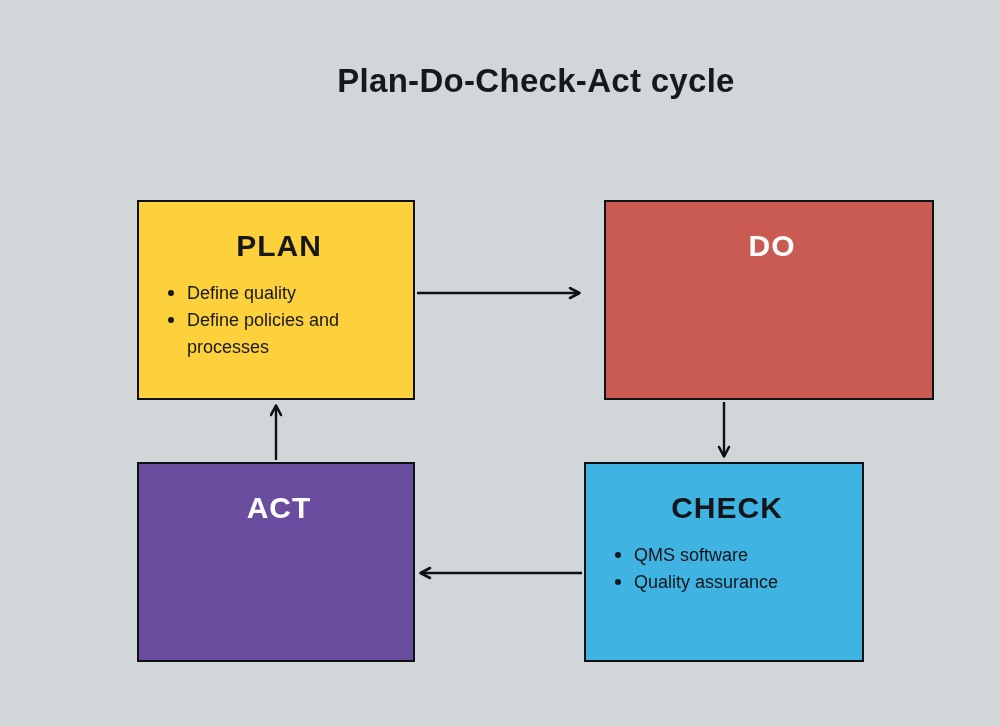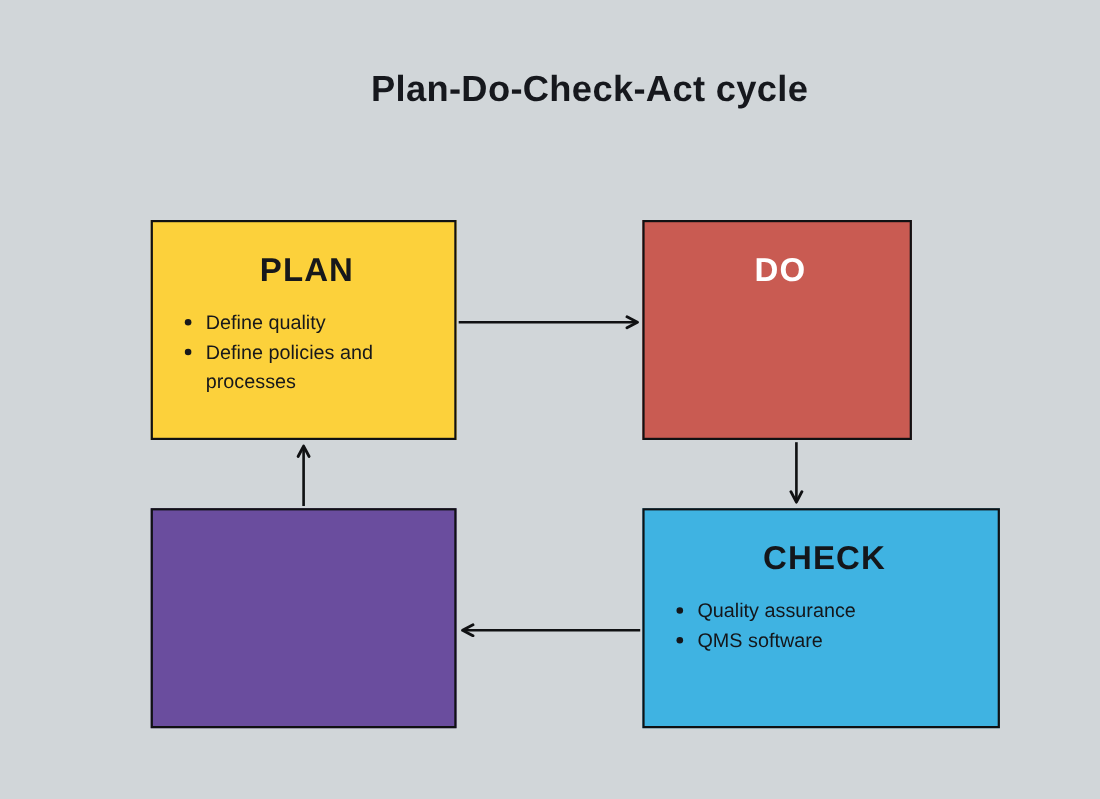--- a/index.html
+++ b/index.html
@@ -62,22 +62,22 @@
     content: "";
     position: absolute;
     left: 3px;
     top: 10px;
     width: 6px;
     height: 6px;
     border-radius: 50%;
     background: currentColor;
   }
   .box-plan  { left: 137px; top: 200px; background: #FCD13B; color: #17181B; }
-  .box-do    { left: 584px; top: 200px; width: 245px; background: #C95B52; color: #FFFFFF; }
-  .box-check { left: 584px; top: 462px; width: 325px; background: #3FB3E2; color: #14161A; }
+  .box-do    { left: 604px; top: 200px; width: 330px; background: #C95B52; color: #FFFFFF; }
+  .box-check { left: 584px; top: 462px; width: 280px; background: #3FB3E2; color: #14161A; }
   .box-act   { left: 137px; top: 462px; background: #6A4D9E; color: #FFFFFF; }
 </style>
 </head>
 <body>
 
 <div class="page-title">Plan-Do-Check-Act cycle</div>
 
 <svg class="arrows" viewBox="0 0 1000 726" xmlns="http://www.w3.org/2000/svg">
   <defs>
     <marker id="chevron" markerUnits="userSpaceOnUse" markerWidth="16" markerHeight="16" refX="11" refY="6.5" orient="auto">
@@ -98,19 +98,20 @@
   </ul>
 </div>
 
 <div class="box box-do">
   <div class="box-title">DO</div>
 </div>
 
 <div class="box box-check">
   <div class="box-title">CHECK</div>
   <ul>
+    <li>QMS software</li>
     <li>Quality assurance</li>
-    <li>QMS software</li>
   </ul>
 </div>
 
 <div class="box box-act">
+  <div class="box-title">ACT</div>
 </div>
 
 </body></html>

